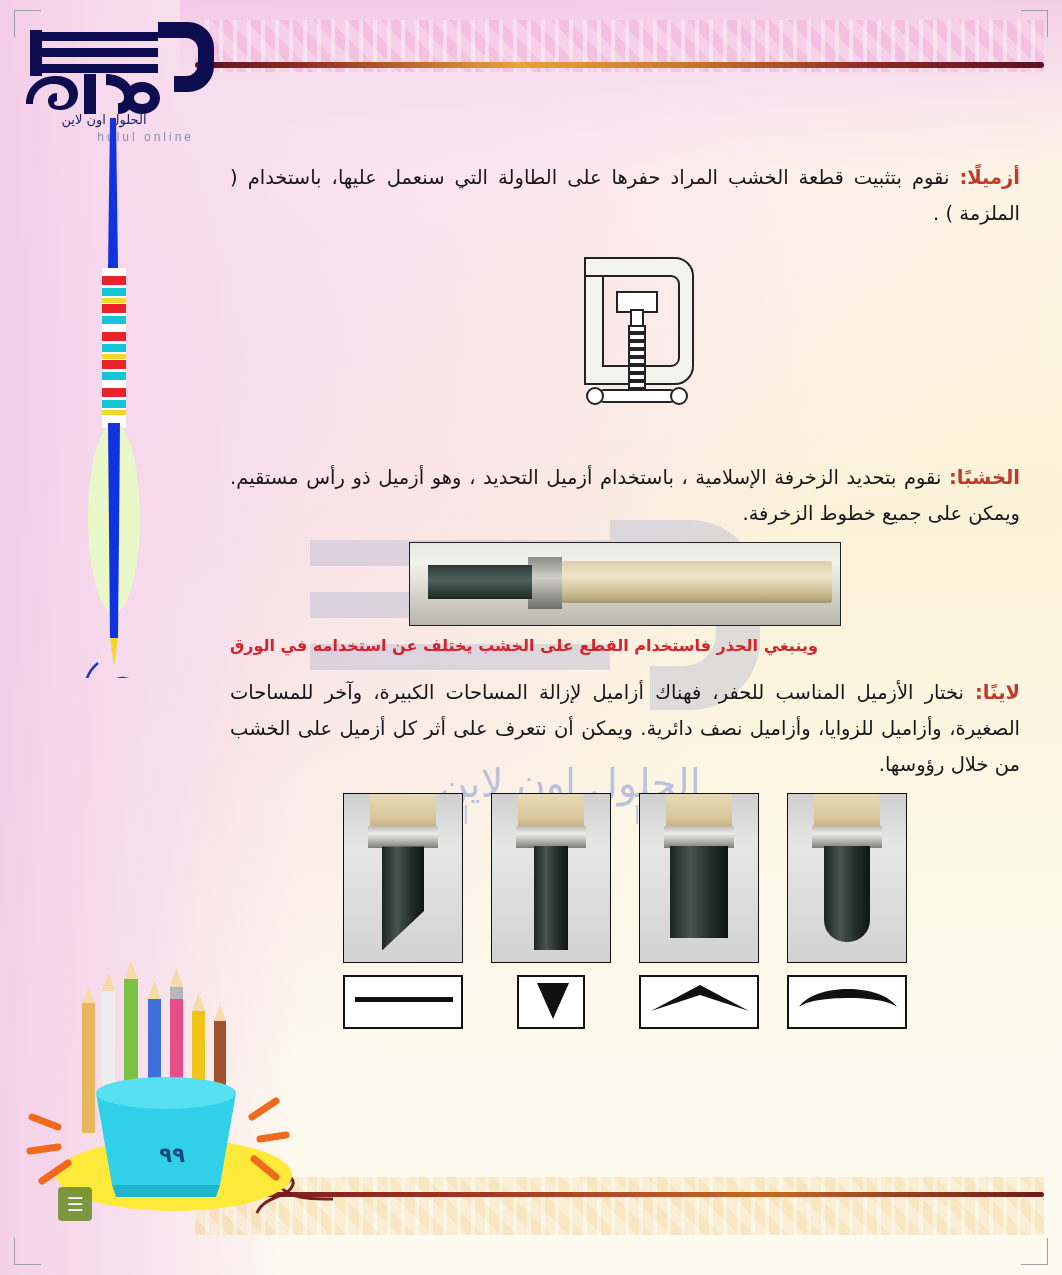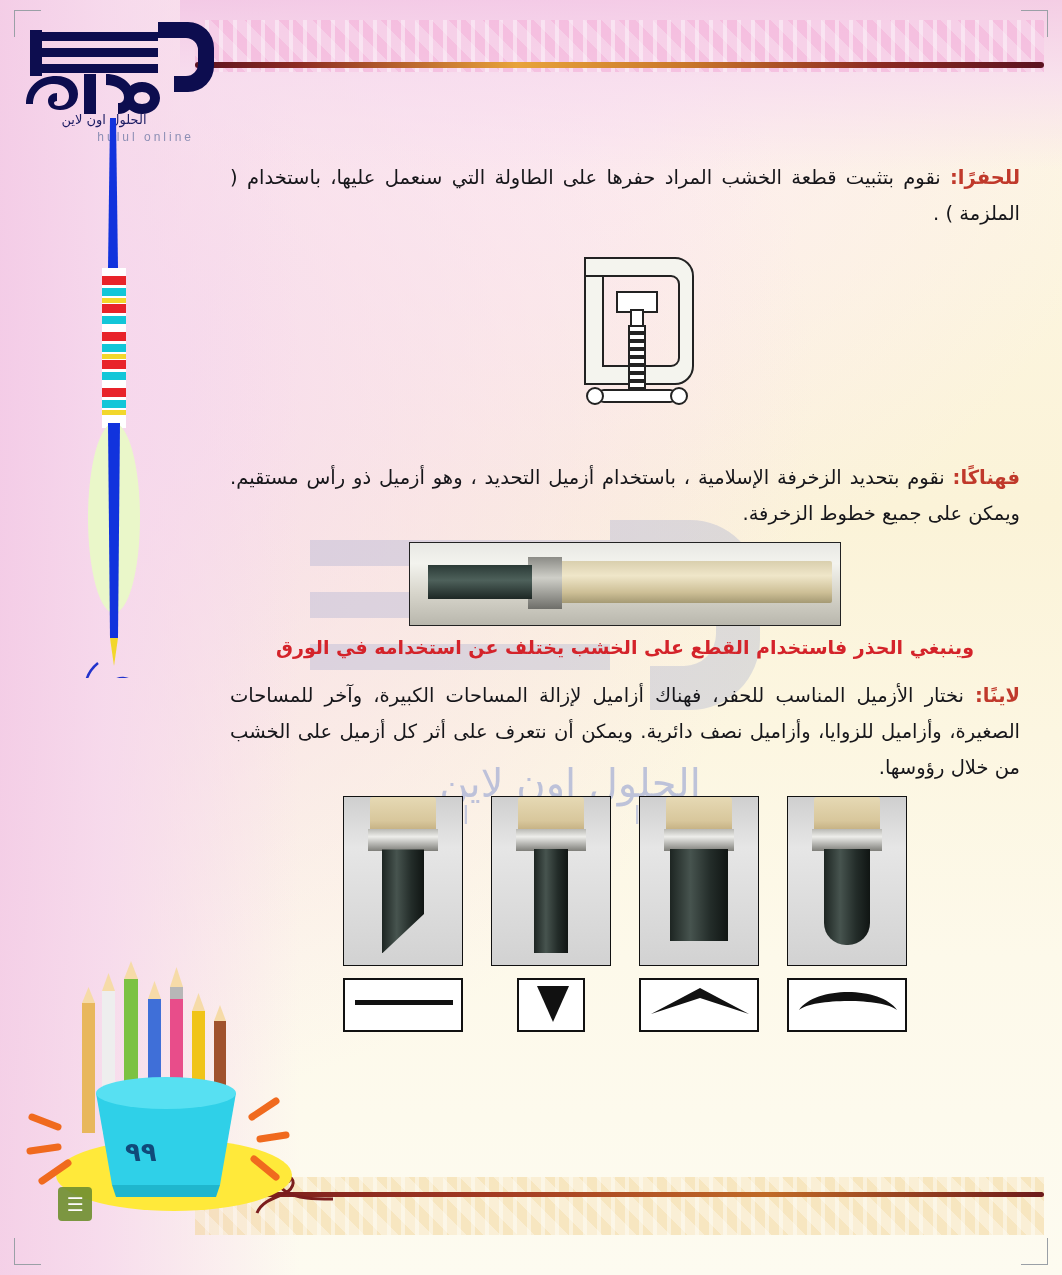--- a/index.html
+++ b/index.html
@@ -171,22 +171,22 @@
     margin: 0 0 10px 0;
     direction: rtl;
   }
   .lead {
     color: #c0392b;
     font-weight: bold;
   }
   .highlight-red {
     color: #d4232a;
     font-weight: bold;
-    font-size: 19px;
-    text-align: center;
+    font-size: 16px;
+    text-align: left;
     margin: 8px 0 20px 0;
     direction: rtl;
   }
 
   
   .fig-clamp { text-align: center; margin: 16px 0 18px 0; }
   .fig-chisel { text-align: center; margin: 6px 0 10px 0; }
 
   .chisel-photo {
     width: 430px; height: 82px;
@@ -281,24 +281,24 @@
   .cup {
     position: absolute;
     left: 24px; bottom: 50px;
     width: 270px; height: 330px;
     z-index: 5;
   }
   .page-number {
     position: absolute;
     left: 125px; bottom: 108px;
     width: 60px;
-    text-align: left;
+    text-align: right;
     color: #104a7a;
     font-weight: bold;
-    font-size: 26px;
+    font-size: 21px;
     z-index: 7;
   }
   .corner-badge {
     position: absolute;
     left: 58px; bottom: 54px;
     width: 34px; height: 34px;
     border-radius: 4px;
     background: #6f8f2f;
     color: #fff;
     display: flex; align-items: center; justify-content: center;
@@ -417,21 +417,21 @@
     <path d="M72,198 L212,198 L196,290 L88,290 Z" fill="#2fd0e8"></path>
     <ellipse cx="142" cy="198" rx="70" ry="16" fill="#57e0f2"></ellipse>
     <path d="M88,290 L196,290 L192,302 L92,302 Z" fill="#1fb6cd"></path>
   </svg>
   <div class="page-number">٩٩</div>
   <div class="corner-badge">☰</div>
 
   <div class="content">
 
     <p class="para">
-      <span class="lead">للحفرًا:</span><span> نقوم بتثبيت قطعة الخشب المراد حفرها على الطاولة التي سنعمل عليها، باستخدام ( الملزمة ) .</span>
+      <span class="lead">أزميلًا:</span><span> نقوم بتثبيت قطعة الخشب المراد حفرها على الطاولة التي سنعمل عليها، باستخدام ( الملزمة ) .</span>
     </p>
 
     <div class="fig-clamp">
       <svg width="200" height="190" viewBox="0 0 200 190">
         <path d="M60,10 L150,10 A18,18 0 0 1 168,28 L168,118 A18,18 0 0 1 150,136 L118,136 L118,118 L146,118 A8,8 0 0 0 154,110 L154,36 A8,8 0 0 0 146,28 L60,28 Z" fill="#f4f4ee" stroke="#222" stroke-width="2"></path>
         <path d="M60,10 L60,136 L118,136 L118,118 L78,118 L78,28 L60,28 Z" fill="#f4f4ee" stroke="#222" stroke-width="2"></path>
         <path d="M92,44 L132,44 L132,64 L92,64 Z" fill="#ffffff" stroke="#222" stroke-width="2"></path>
         <rect x="106" y="62" width="12" height="16" fill="#ffffff" stroke="#222" stroke-width="2"></rect>
         <g stroke="#222" stroke-width="2" fill="#ffffff">
           <rect x="104" y="78" width="16" height="6"></rect>
@@ -443,21 +443,21 @@
           <rect x="104" y="126" width="16" height="6"></rect>
           <rect x="104" y="134" width="16" height="6"></rect>
         </g>
         <rect x="74" y="142" width="76" height="12" rx="5" fill="#ffffff" stroke="#222" stroke-width="2"></rect>
         <circle cx="70" cy="148" r="8" fill="#ffffff" stroke="#222" stroke-width="2"></circle>
         <circle cx="154" cy="148" r="8" fill="#ffffff" stroke="#222" stroke-width="2"></circle>
       </svg>
     </div>
 
     <p class="para">
-      <span class="lead">فهناكًا:</span><span> نقوم بتحديد الزخرفة الإسلامية ، باستخدام أزميل التحديد ، وهو أزميل ذو رأس مستقيم. ويمكن على جميع خطوط الزخرفة.</span>
+      <span class="lead">الخشبًا:</span><span> نقوم بتحديد الزخرفة الإسلامية ، باستخدام أزميل التحديد ، وهو أزميل ذو رأس مستقيم. ويمكن على جميع خطوط الزخرفة.</span>
     </p>
 
     <div class="fig-chisel">
       <div class="chisel-photo">
         <div class="chisel-blade"></div>
         <div class="chisel-ferrule"></div>
         <div class="chisel-tip"></div>
       </div>
     </div>
 

